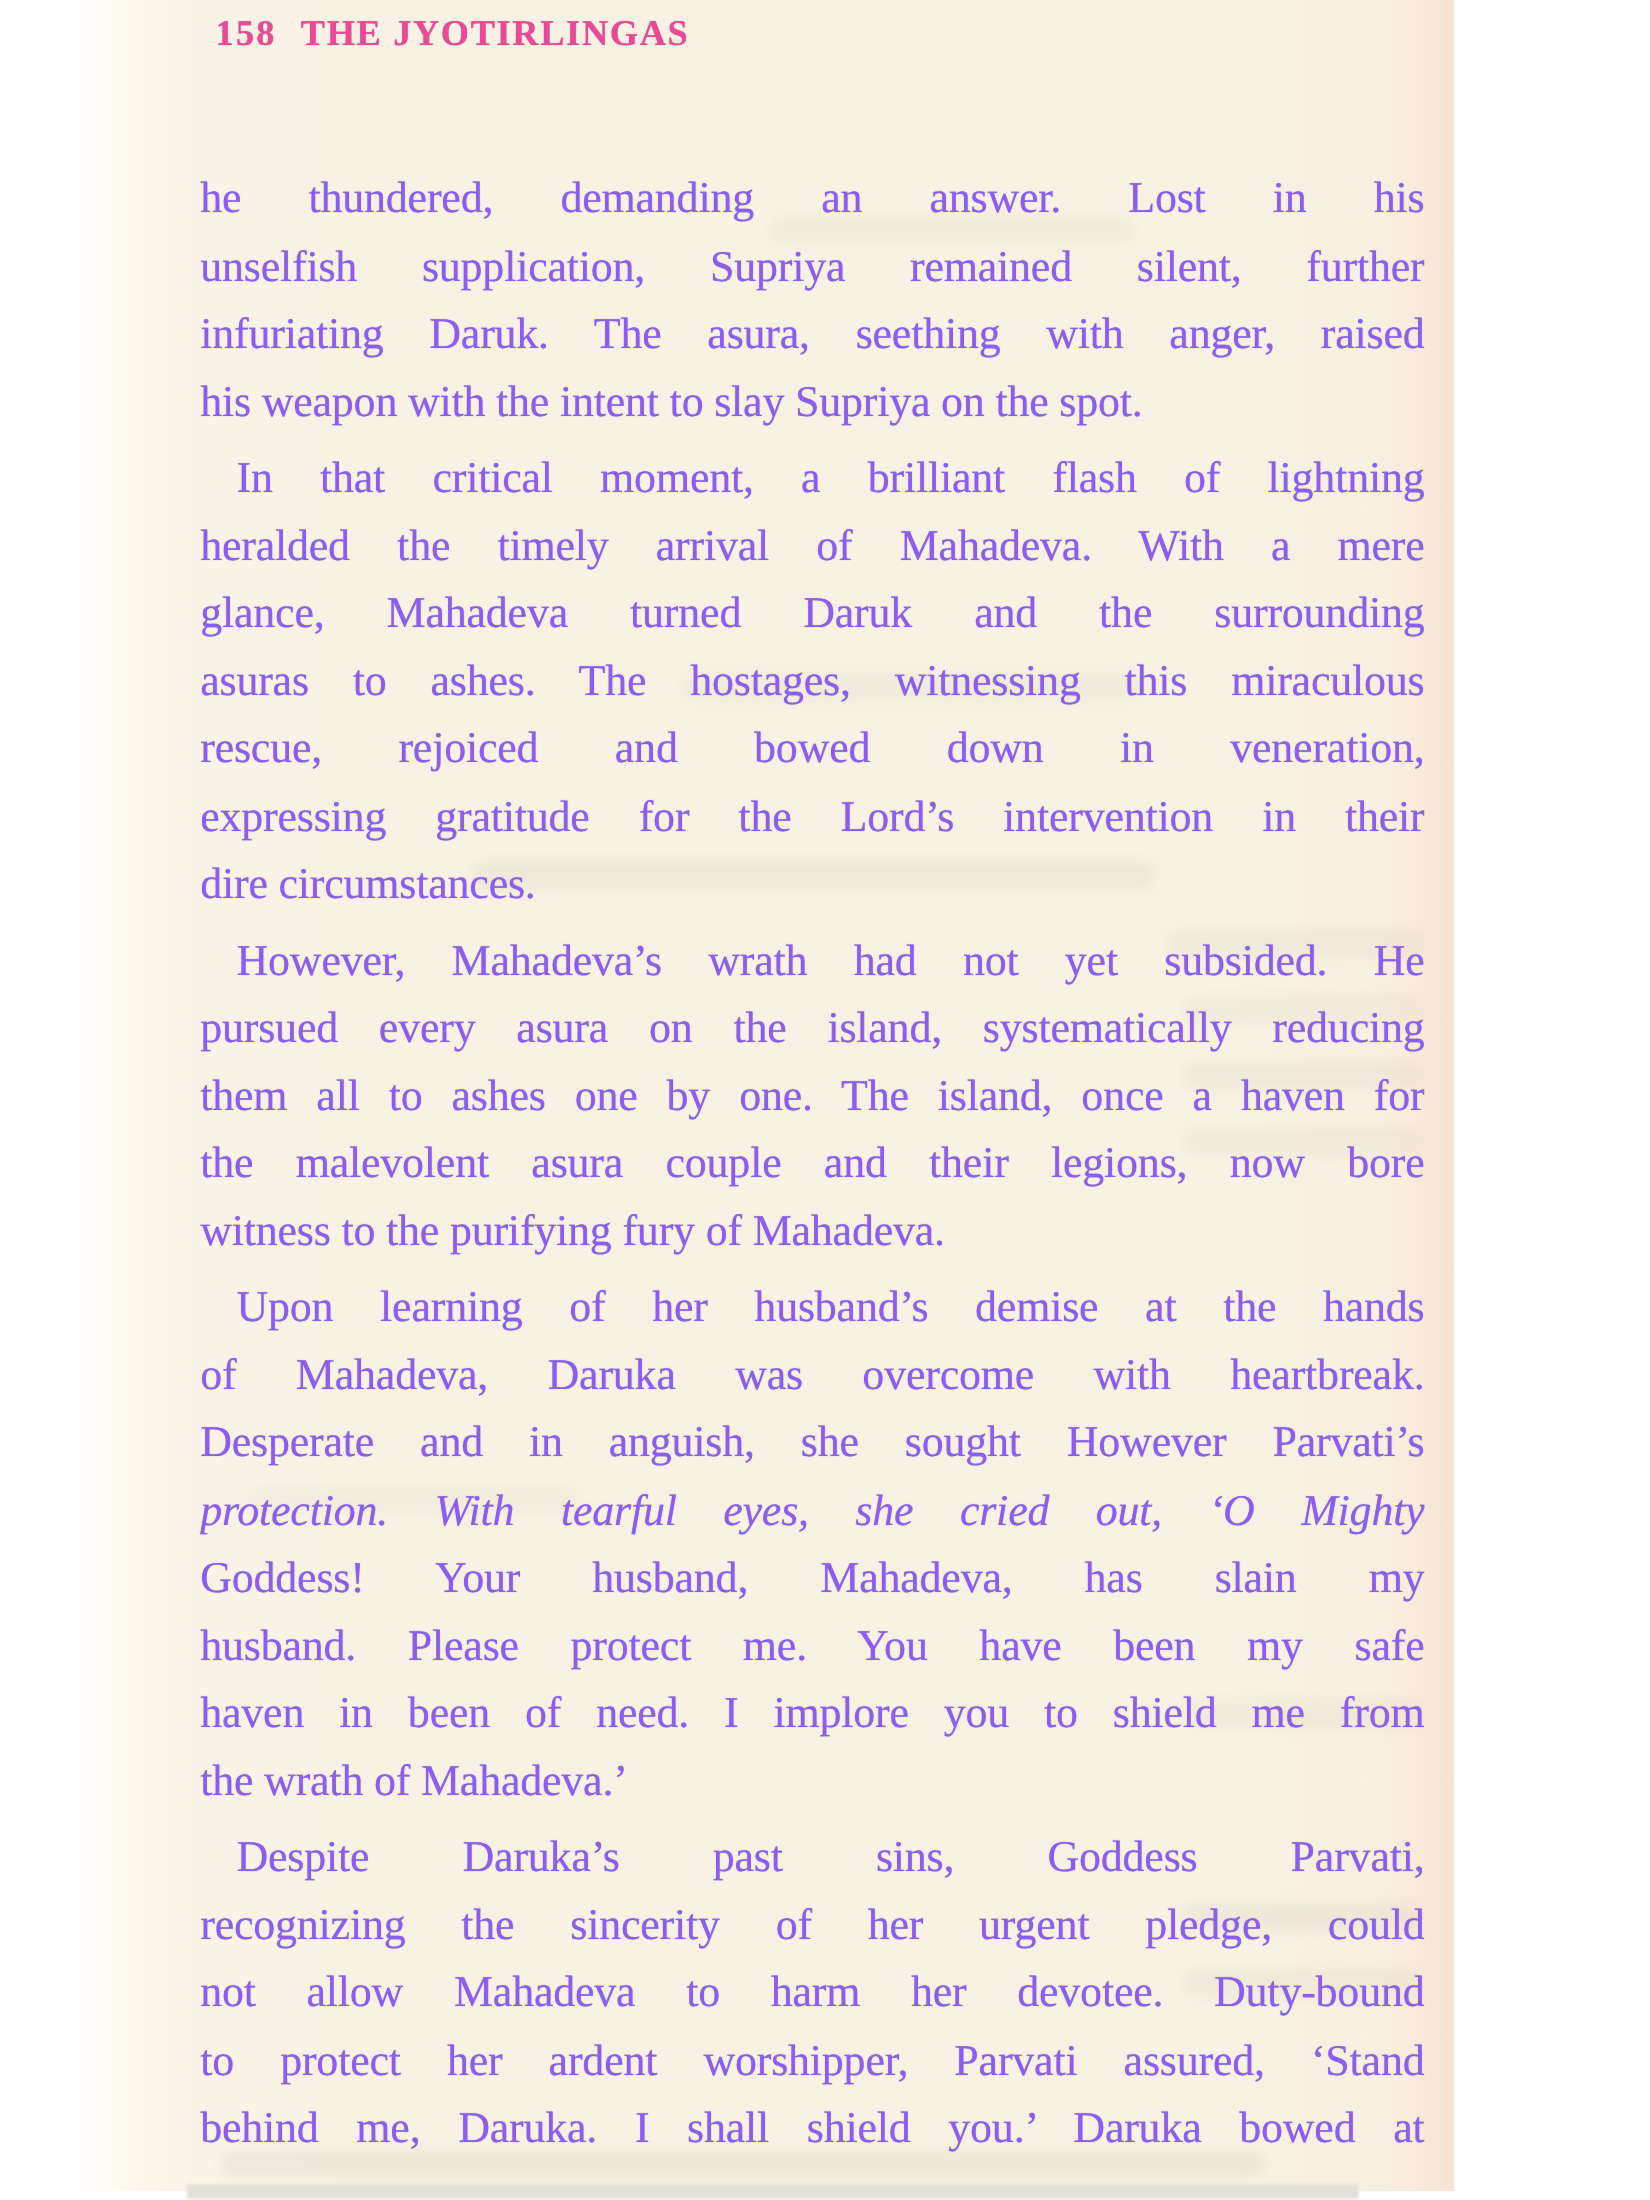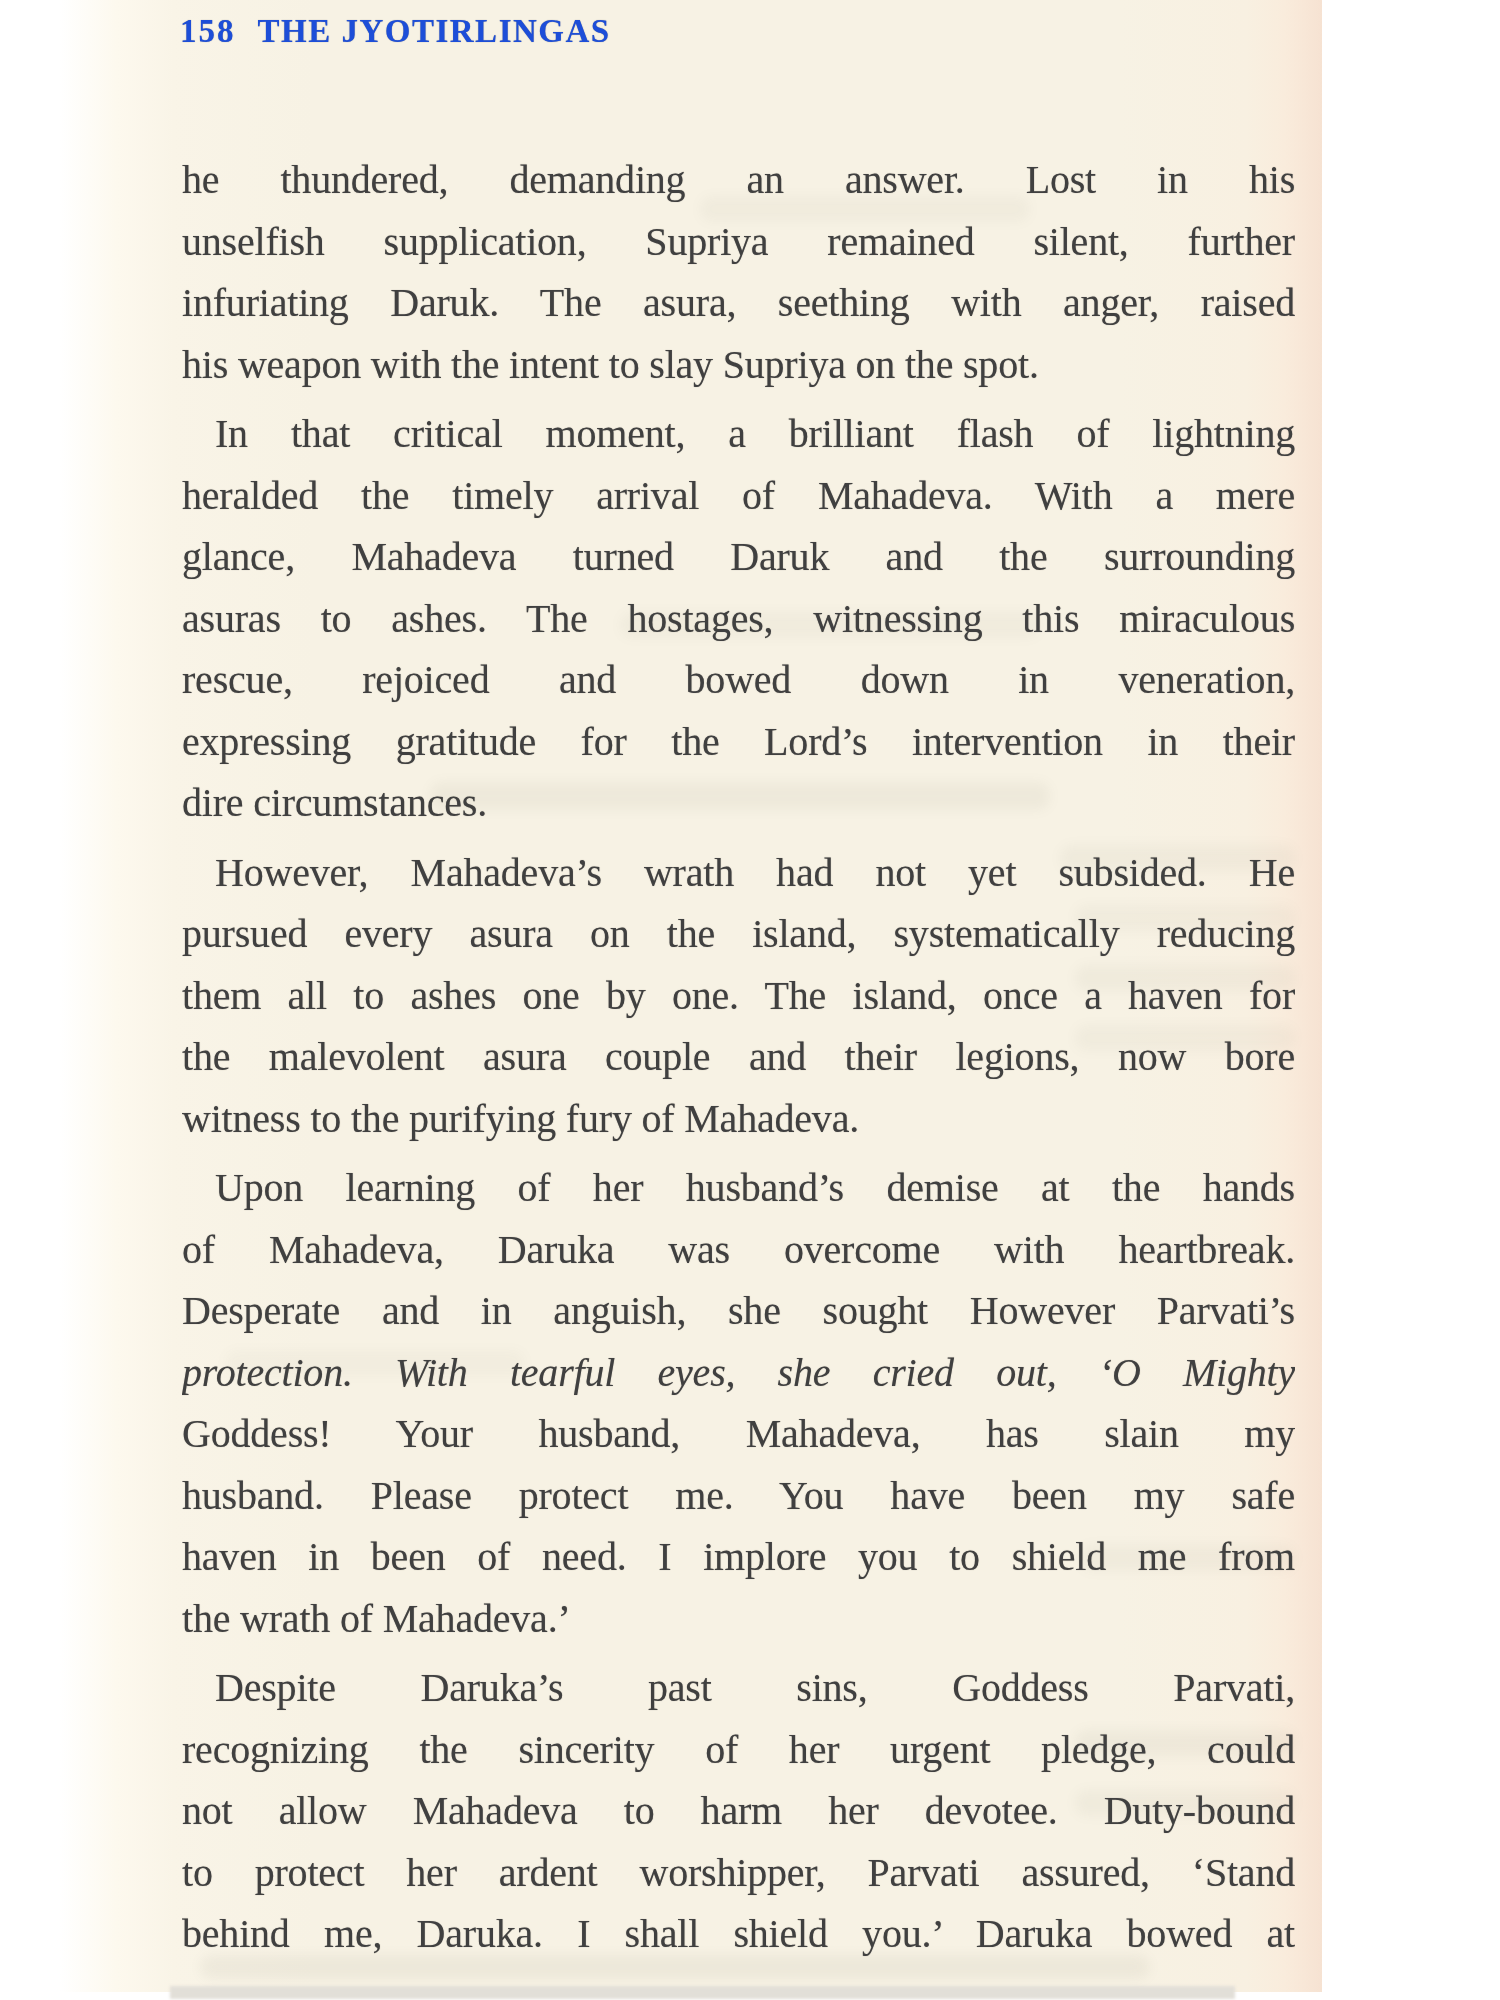--- a/index.html
+++ b/index.html
@@ -9,28 +9,28 @@
   .paper{position:absolute;left:60px;top:0;width:1262px;height:1992px;
          background:linear-gradient(90deg,
            #ffffff 0%, #fdf9ee 4.5%, #f9f4e7 9%, #f7f2e4 20%,
            #f7f2e4 84%, #f8f0e1 94%, #f9ecdc 97%, #f8e7d7 98.6%, #f6e2d2 100%);}
   
   .bottom-edge{position:absolute;left:170px;top:1986px;width:1065px;height:13px;
                background:#e2dfd8;filter:blur(1.5px);}
   
   .ghost{position:absolute;background:#7d7a66;filter:blur(6px);border-radius:12px;}
   
-  .header{position:absolute;left:180px;top:11px;height:40px;line-height:40px;
-          font-size:33px;font-weight:600;color:#1d4ed8;white-space:nowrap;
+  .header{position:absolute;left:196px;top:11px;height:40px;line-height:40px;
+          font-size:33px;font-weight:600;color:#ec4899;white-space:nowrap;
           text-shadow:0 0 1px rgba(38,34,32,.45);}
   .pagenum{letter-spacing:2px;margin-right:22px;}
   .runtitle{letter-spacing:1.5px;}
   
   .line{position:absolute;left:182px;width:1113px;height:62px;line-height:62px;
-        font-size:40px;letter-spacing:-0.2px;color:#404040;overflow:hidden;
+        font-size:40px;letter-spacing:-0.2px;color:#8b5cf6;overflow:hidden;
         text-shadow:0 0 1px rgba(42,37,32,.4);}
   .just{text-align:justify;text-align-last:justify;}
   .ind{padding-left:33px;width:1080px;}
   .it{}
 </style>
 </head>
 <body>
 
 <div class="canvas">
 

